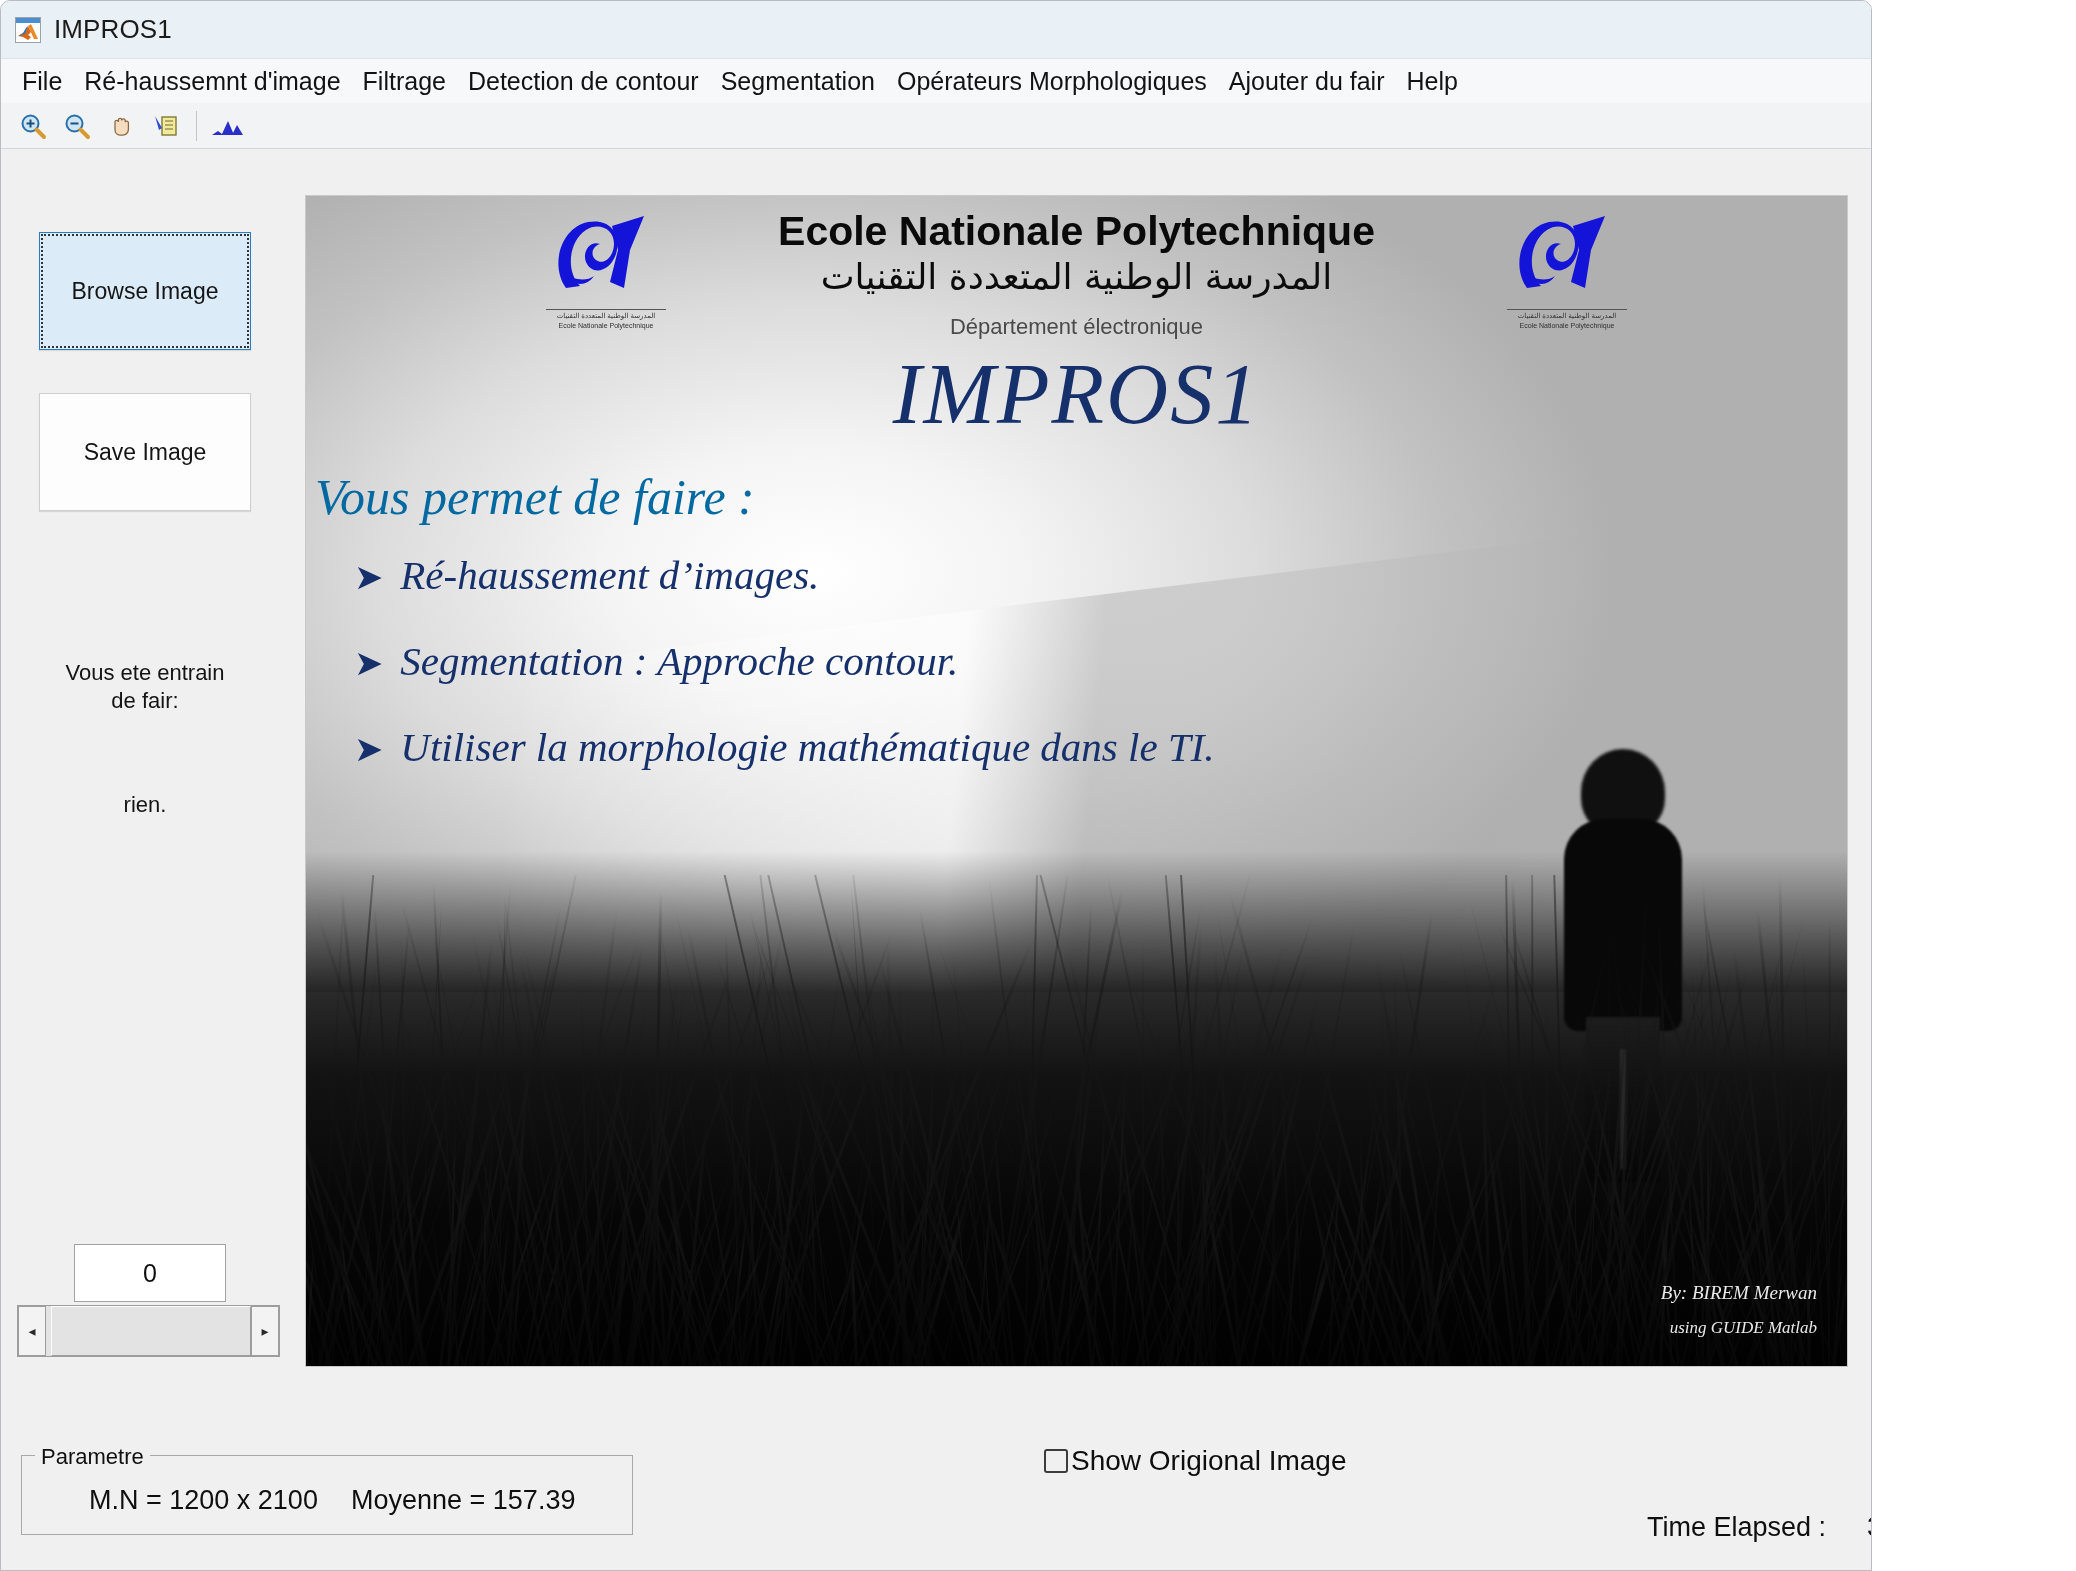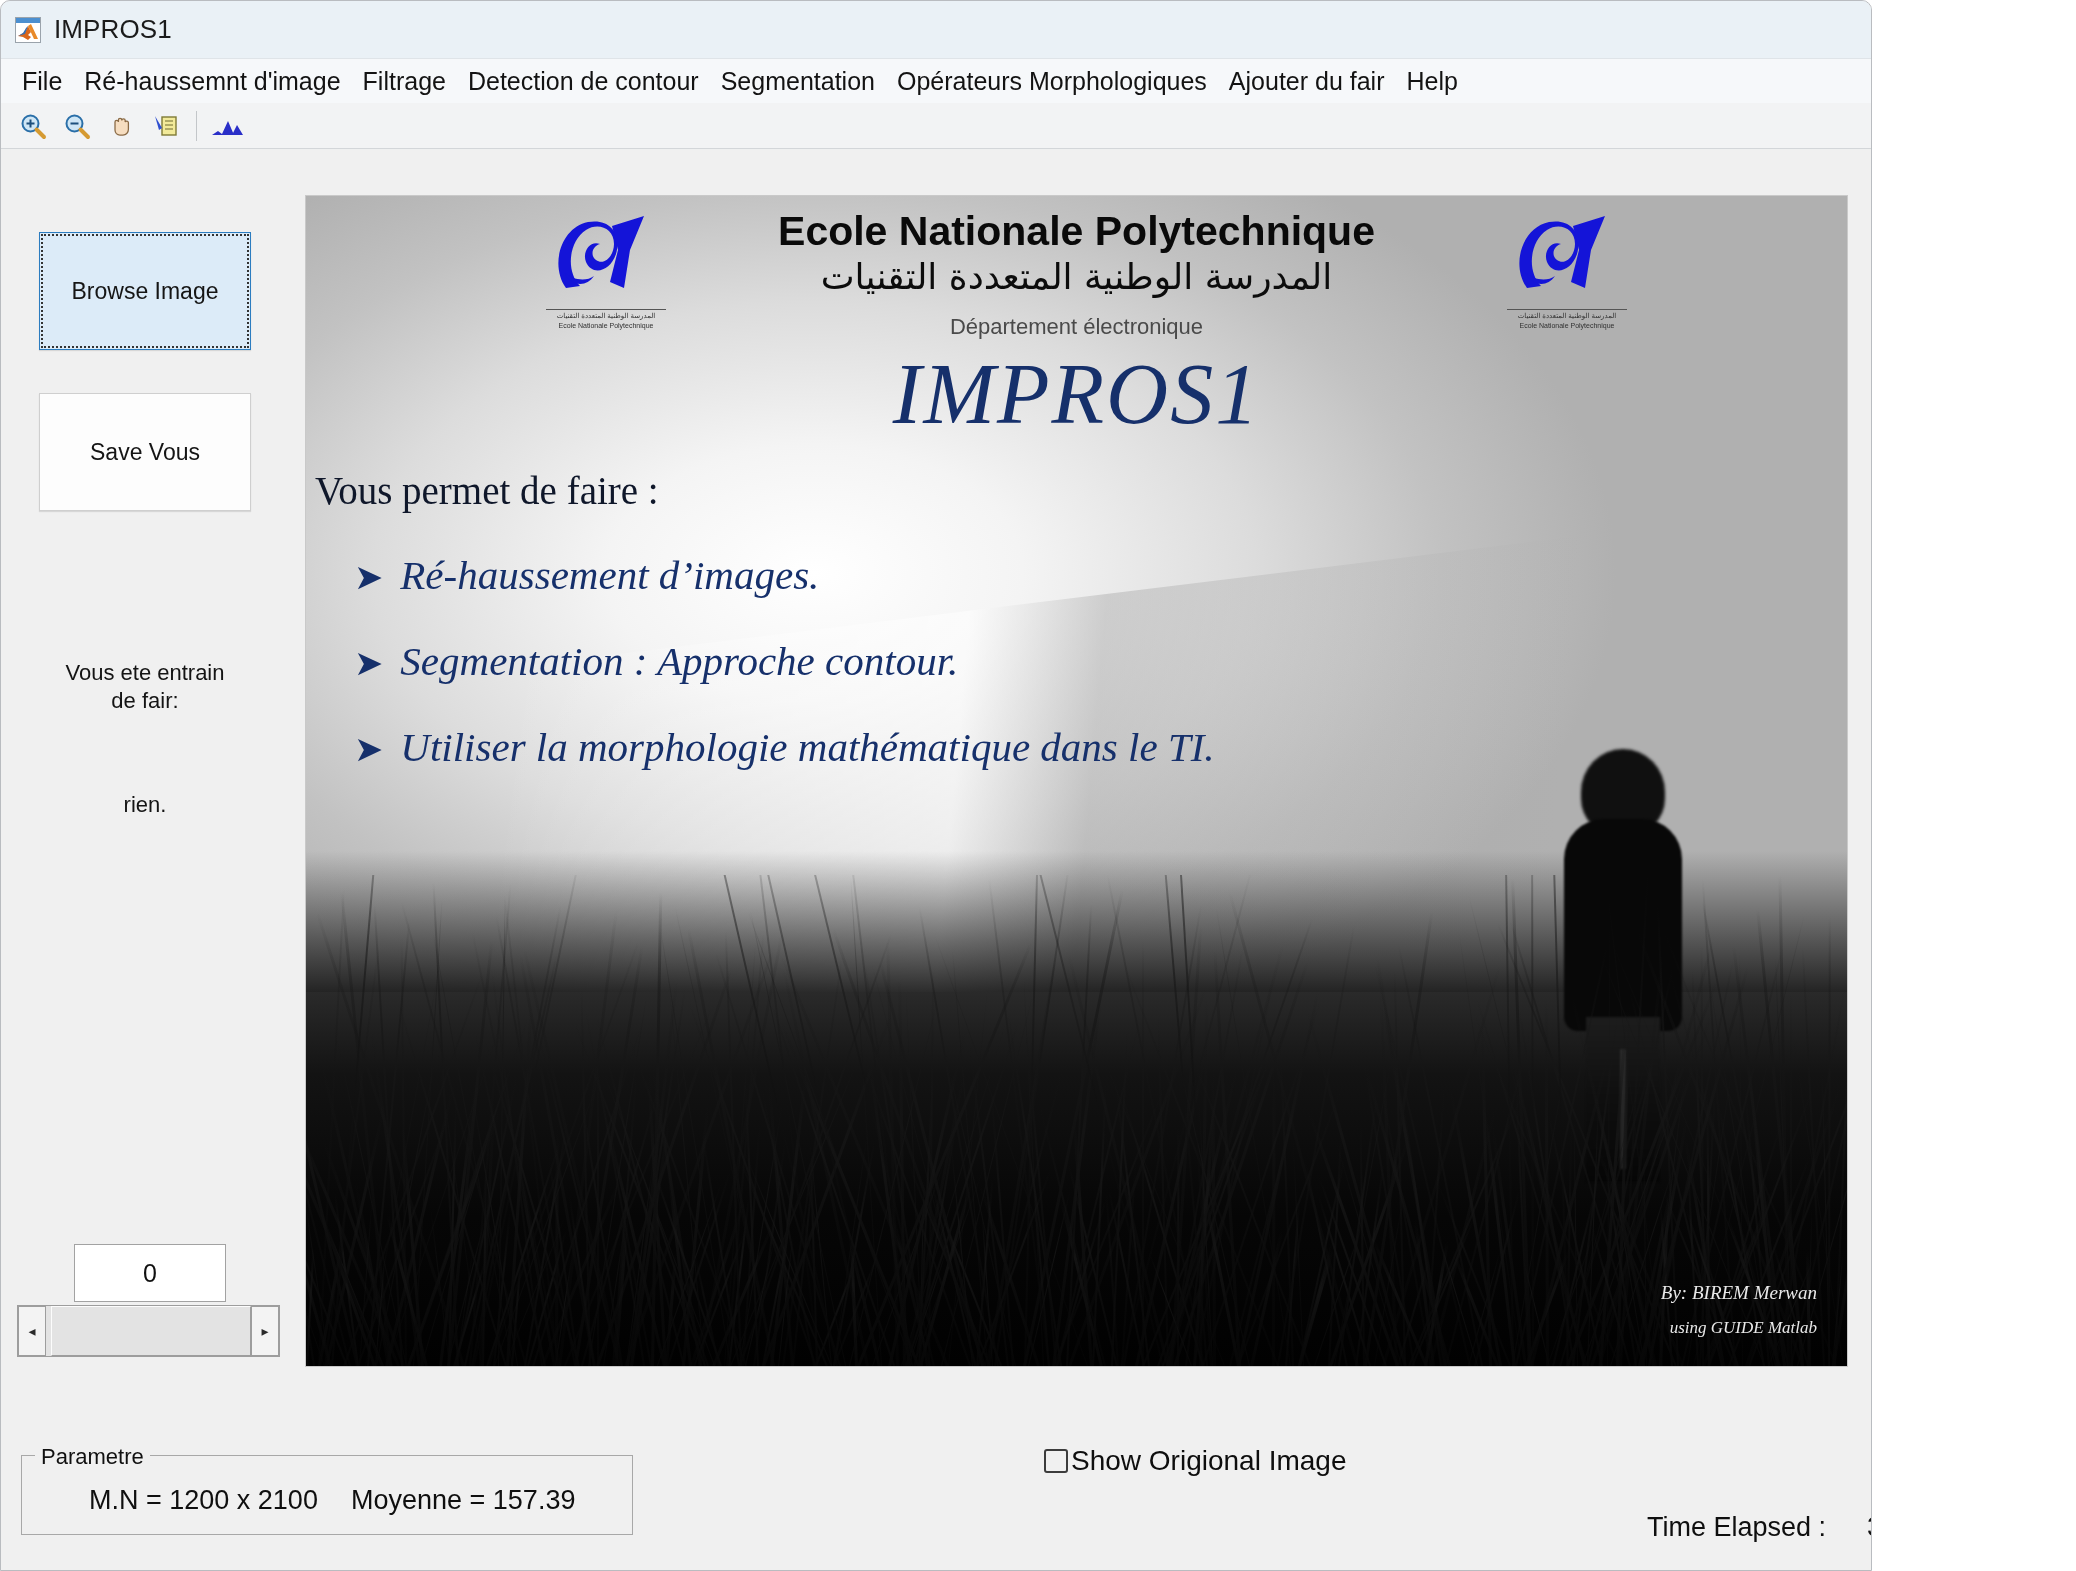--- a/index.html
+++ b/index.html
@@ -365,22 +365,23 @@
     font-size: 86px;
     font-style: italic;
     color: #16306b;
     font-family: "Liberation Serif", serif;
     letter-spacing: 2px;
     white-space: nowrap;
   }
   .lead-line {
     position: absolute;
     left: 9px; top: 272px;
-    font-size: 39px;
-    color: #0f172a;
+    font-size: 50px;
+    font-style: italic;
+    color: #0369a1;
     font-family: "Liberation Serif", serif;
     white-space: nowrap;
   }
   .bullets {
     position: absolute;
     left: 48px; top: 355px;
     width: 96%;
   }
   .bullet-row {
     display: flex;
@@ -528,21 +529,21 @@
       <svg width="36" height="26" viewBox="0 0 36 26">
         <path d="M2 22 L8 18 L12 21 L18 8 L24 22 Z" fill="#2a2fc8"></path>
         <path d="M22 22 L27 12 L33 22 Z" fill="#2a2fc8"></path>
       </svg>
     </div>
   </div>
 
   <div class="workarea">
 
     <div class="btn-3d" id="browse-image-button">Browse Image</div>
-    <div class="btn-3d" id="save-image-button">Save Vous</div>
+    <div class="btn-3d" id="save-image-button">Save Image</div>
 
     <div class="static-text" id="doing-label" style="white-space:pre-line;">Vous ete entrain
 de fair:</div>
     <div class="static-text" id="doing-value">rien.</div>
 
     <div id="param-value-box">0</div>
 
     <div id="param-slider">
       <div class="slider-arrow">◂</div>
       <div class="slider-gap"></div>

